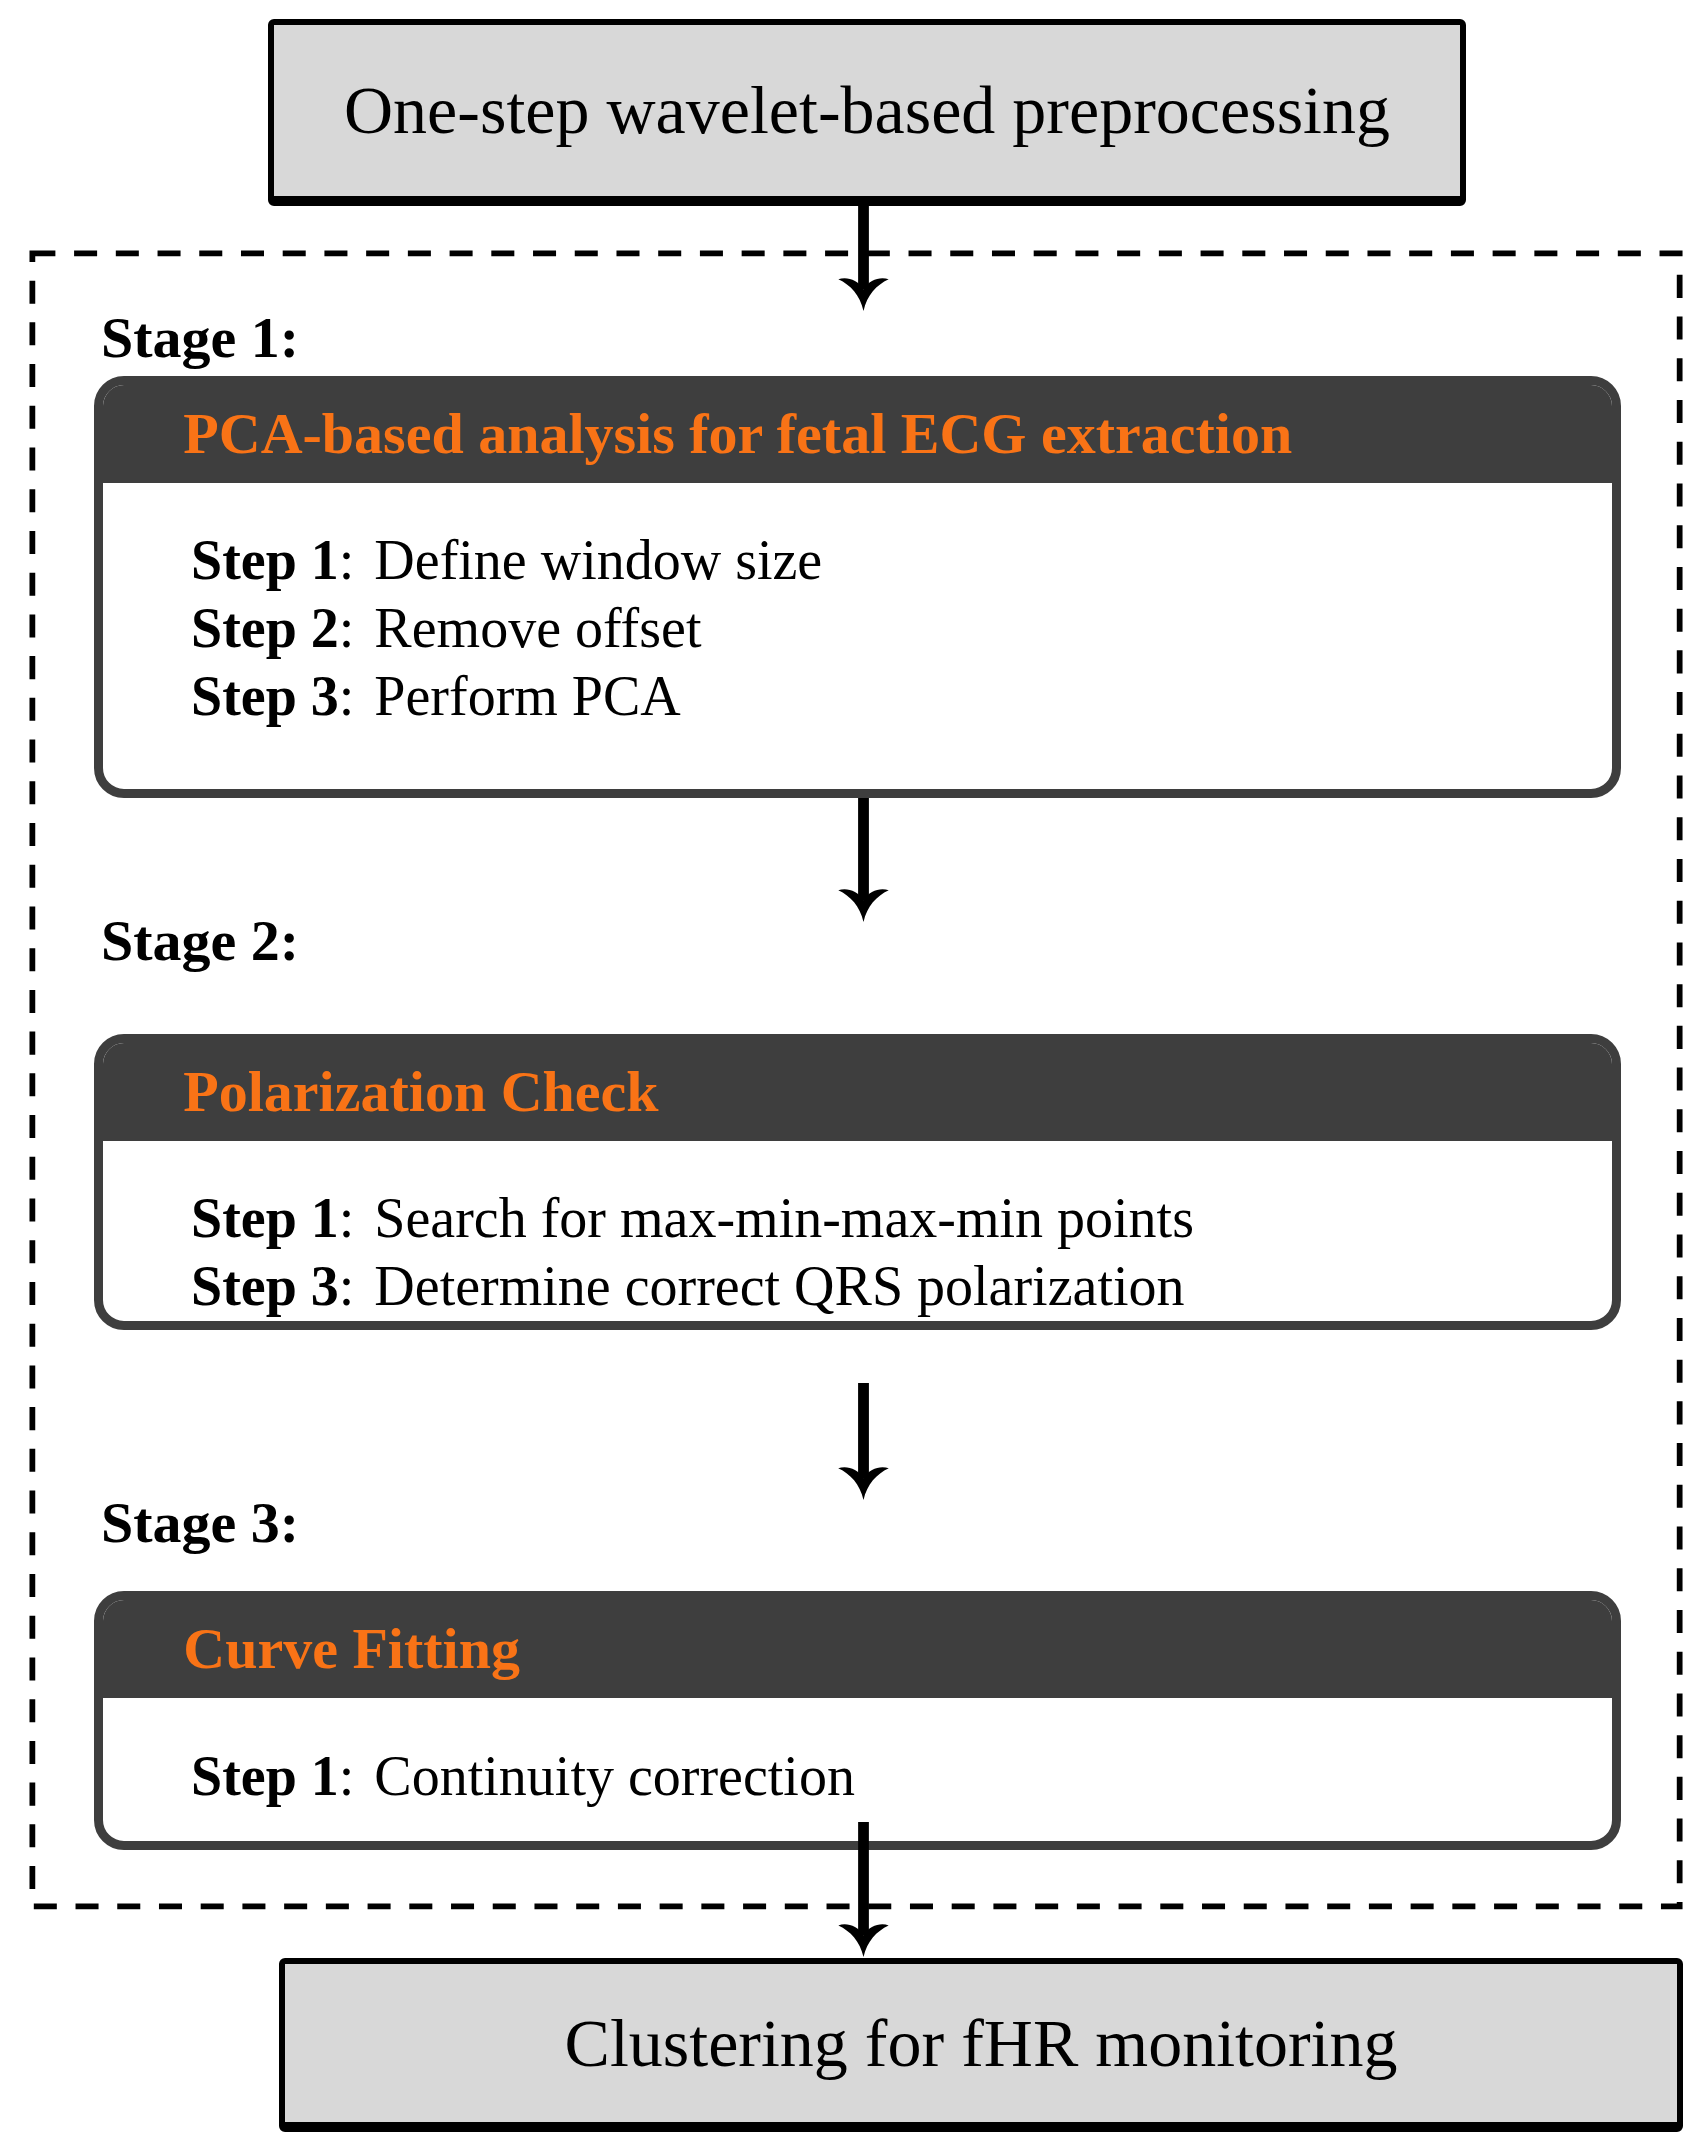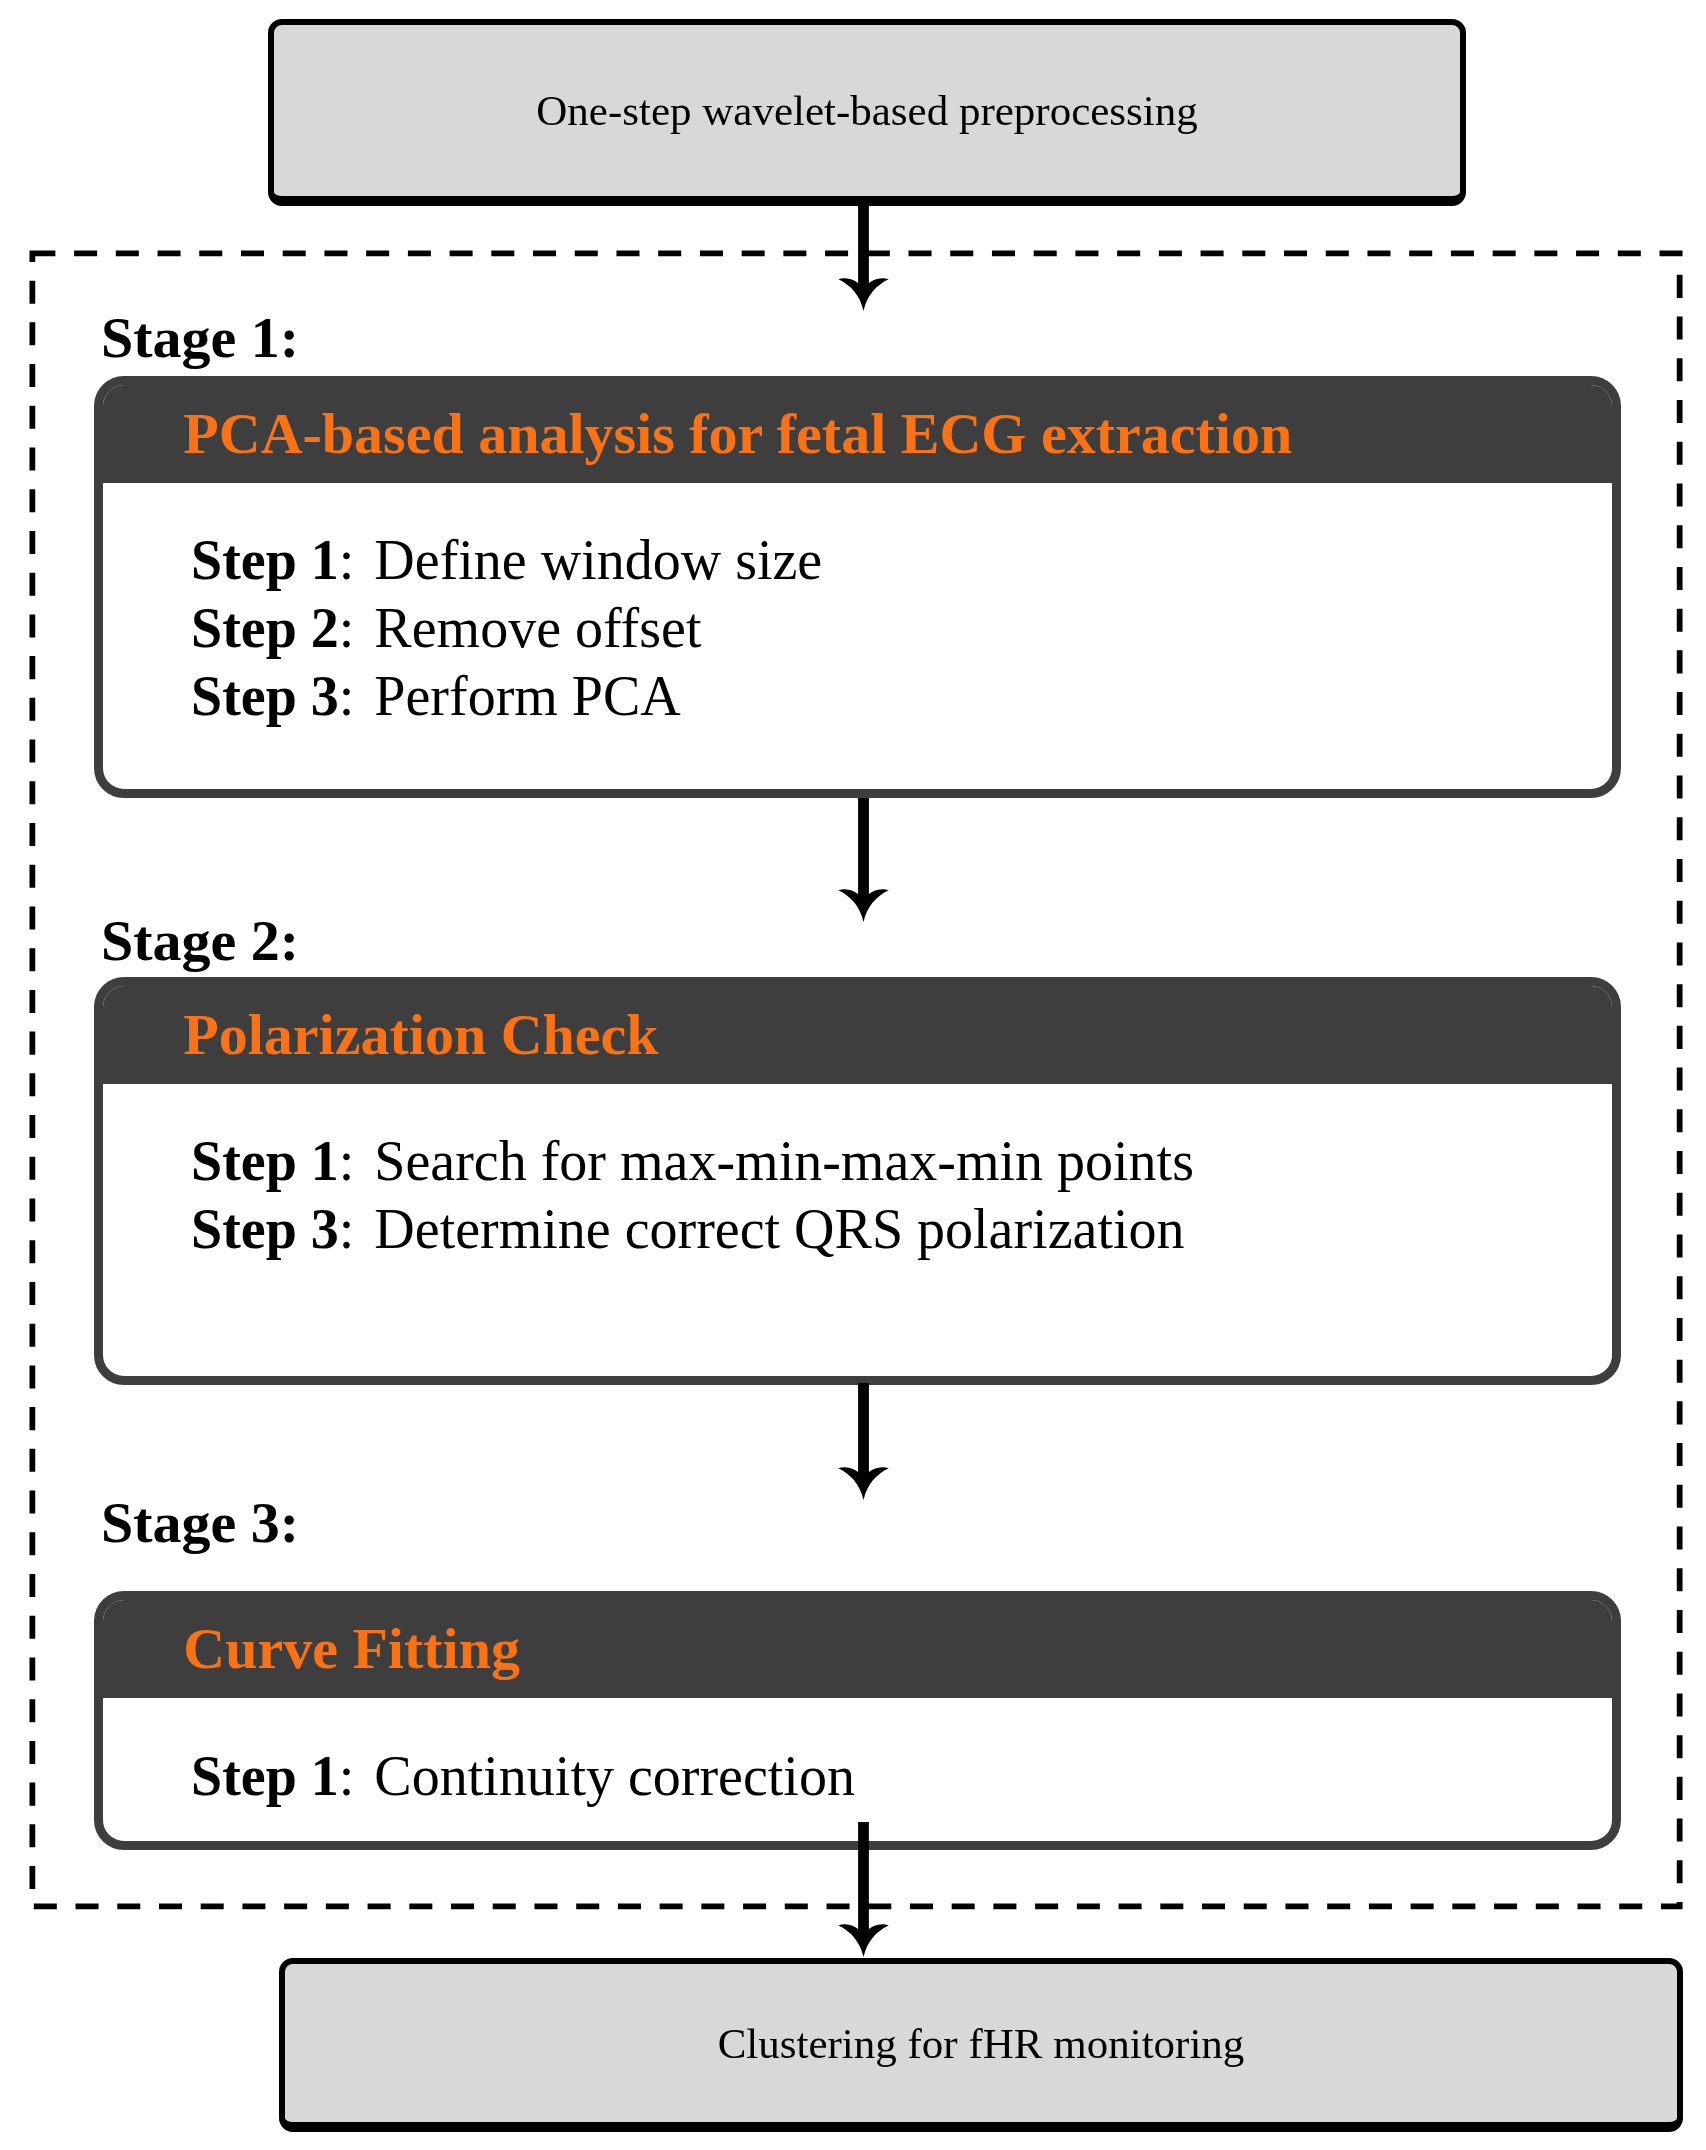--- a/index.html
+++ b/index.html
@@ -6,41 +6,41 @@
   #canvas {
     position:relative; width:1707px; height:2151px; background:#ffffff;
     font-family:"Liberation Serif","DejaVu Serif",serif; color:#000;
   }
   .overlay { position:absolute; left:0; top:0; }
 
   
   .terminal {
     position:absolute; box-sizing:border-box;
     background:#d8d8d8; border:6.5px solid #000; border-bottom-width:10px;
-    border-radius:14px; display:flex; align-items:center; justify-content:center;
-    font-size:43px; text-align:center;
+    border-radius:6px; display:flex; align-items:center; justify-content:center;
+    font-size:68px; text-align:center;
   }
   #top-box    { left:268px;  top:18.7px;   width:1198px; height:187px; }
   #bottom-box { left:279px;  top:1958px; width:1404px; height:174px; }
 
   
   .stage-label {
     position:absolute; left:101px; font-size:58px; font-weight:bold; line-height:72px;
   }
   #stage1-label { top:302px; }
   #stage2-label { top:905px; }
   #stage3-label { top:1487px; }
 
   
   .stage-box {
     position:absolute; left:94px; width:1527px; box-sizing:border-box;
     background:#ffffff; border:9.4px solid #3e3e3e; border-radius:30px; overflow:hidden;
   }
   #stage1-box { top:376px;  height:422px; }
-  #stage2-box { top:977px; height:408px; }
+  #stage2-box { top:1034px; height:296px; }
   #stage3-box { top:1564px; height:259px;margin-top:27px; }
 
   .stage-header {
     background:#3e3e3e; color:#f97316; font-weight:bold; font-size:58px;
     height:99px; display:flex; align-items:center;
     padding-left:81px; margin:-0.7px -0.7px 0 -0.7px;
     border-radius:20px 20px 0 0;
   }
   .stage-body { font-size:56px; line-height:68px; padding:43px 21.6px 0 88px; }
   #stage3-box .stage-body { padding-top:44px; }

